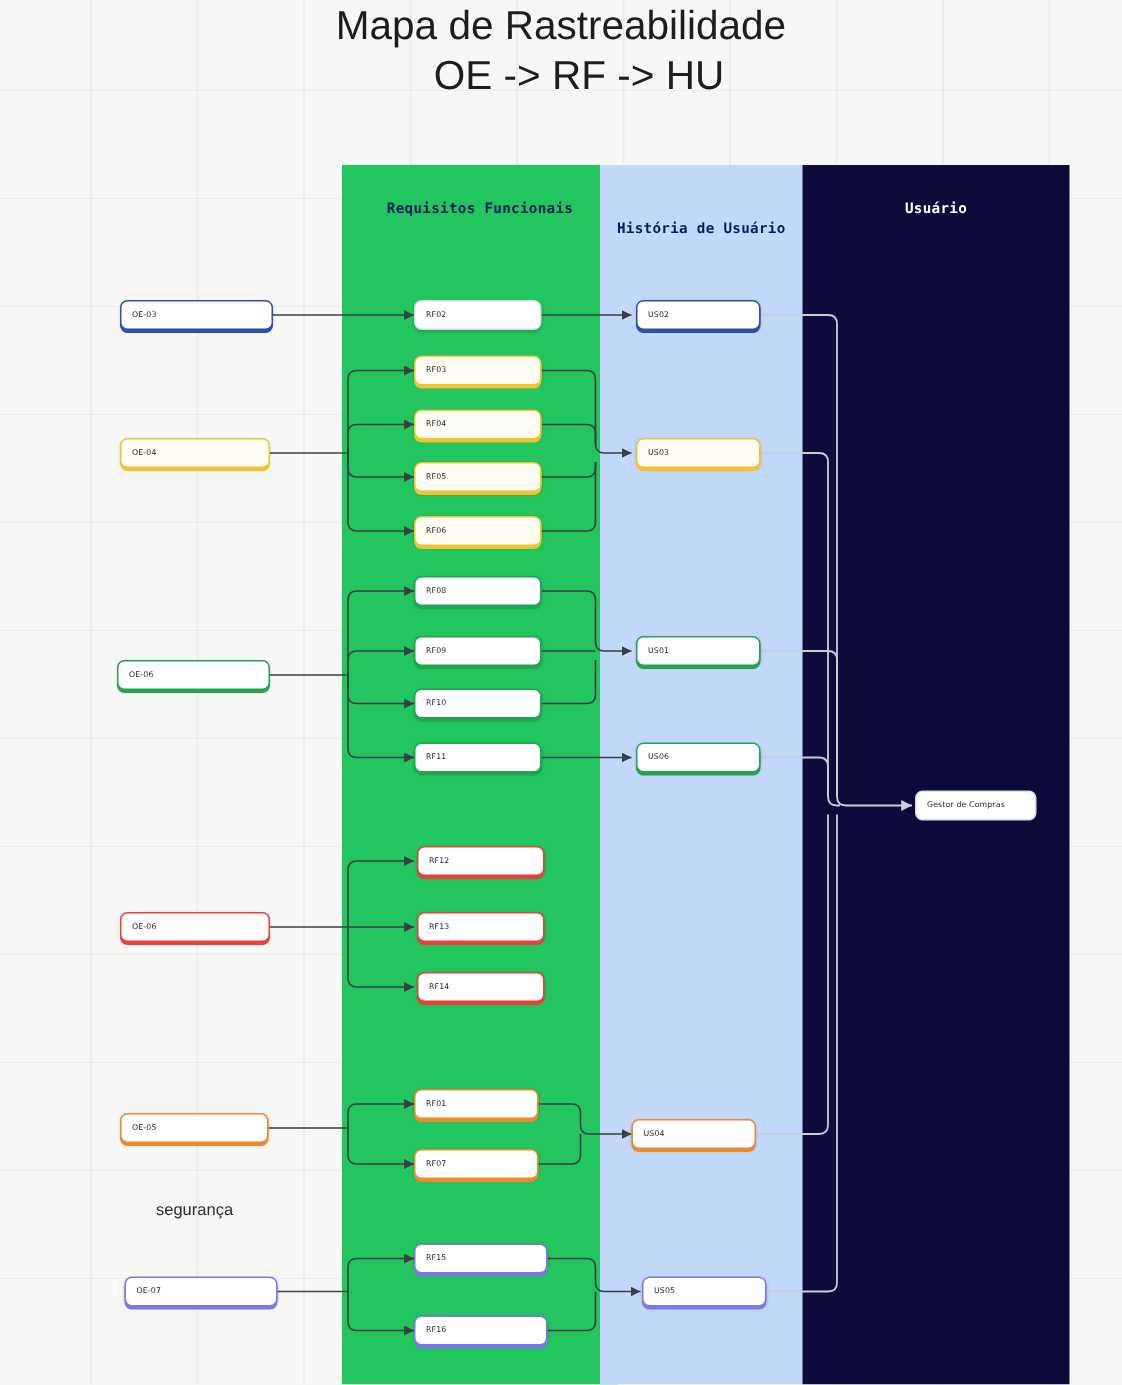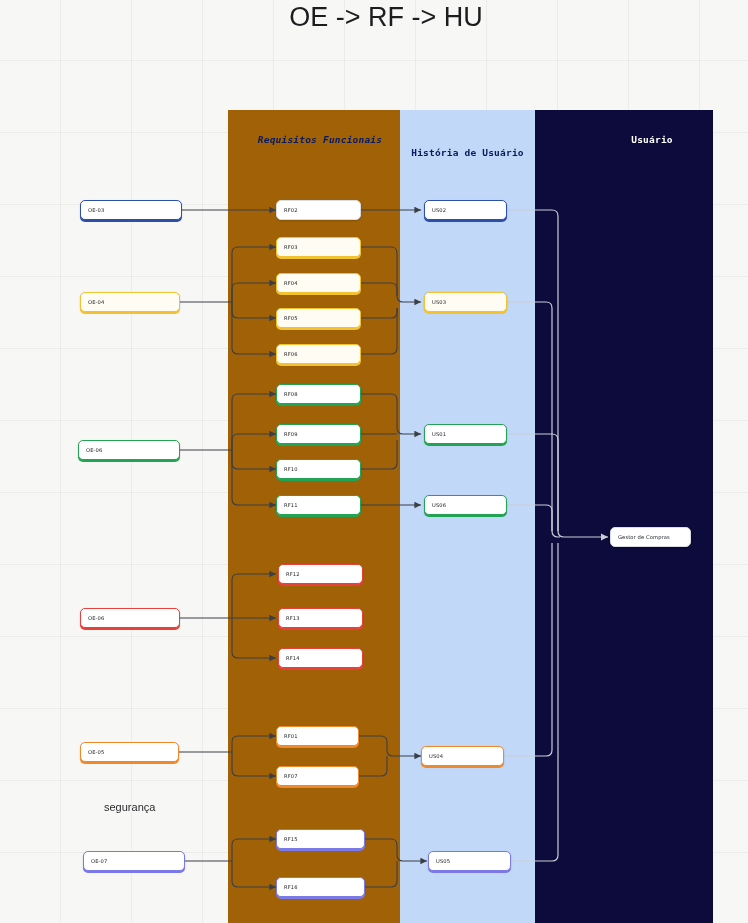--- a/index.html
+++ b/index.html
@@ -28,23 +28,23 @@
     font-family: "Liberation Sans", sans-serif;
     font-size: 27px; line-height: 33px;
     color: #1d1d1f; font-weight: 400;
     padding-top: 1px;
   }
   #title .l2 { display: block; padding-left: 24px; }
 
   
   .band { position: absolute; top: 110px; height: 813px; }
   #band-oe { left: 31px;  width: 197px; background: #ddeefb; }
-  #band-rf { left: 228px; width: 184px; background: #a16207; font-style: italic; }
+  #band-rf { left: 228px; width: 184px; background: #22c55e; }
   #band-hu { left: 400px; width: 135px; background: #c2d8f8; }
-  #band-us { left: 535px; width: 178px; background: #0d0a3c; padding-left: 28px; }
+  #band-us { left: 535px; width: 178px; background: #0d0a3c; }
 
   .band-title {
     position: absolute; top: 0; height: 40px;
     display: flex; align-items: center; justify-content: center;
     font-family: "DejaVu Sans Mono", monospace;
     font-size: 9.5px; font-weight: bold; letter-spacing: .2px;
     color: #0a1a5e; width: 100%;
   }
   #band-oe .band-title { top: 8px; }
   #band-rf .band-title { top: 9px; }
@@ -92,20 +92,21 @@
   }
 </style>
 </head>
 <body>
 
 <div id="stage">
 
   <div id="grid"></div>
 
   <div id="title">
+    <span>Mapa de Rastreabilidade</span>
     <span class="l2">OE -&gt; RF -&gt; HU</span>
   </div>
 
   <div class="band" id="band-rf">
     <div class="band-title">Requisitos Funcionais</div>
   </div>
   <div class="band" id="band-hu">
     <div class="band-title">História de Usuário</div>
   </div>
   <div class="band" id="band-us">

